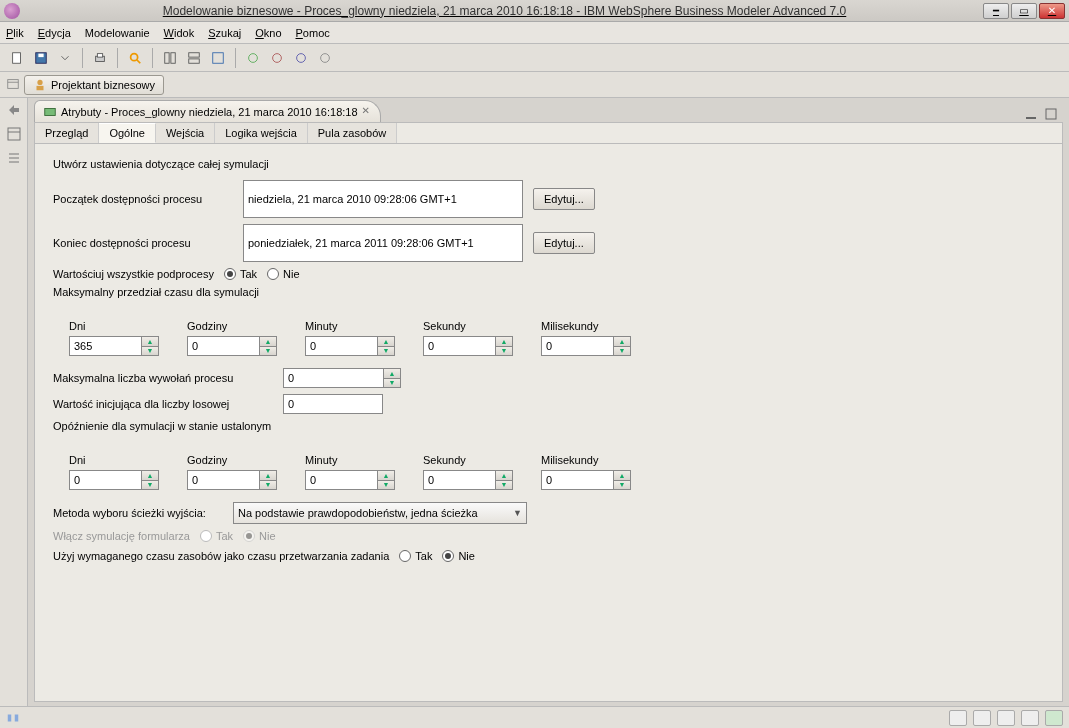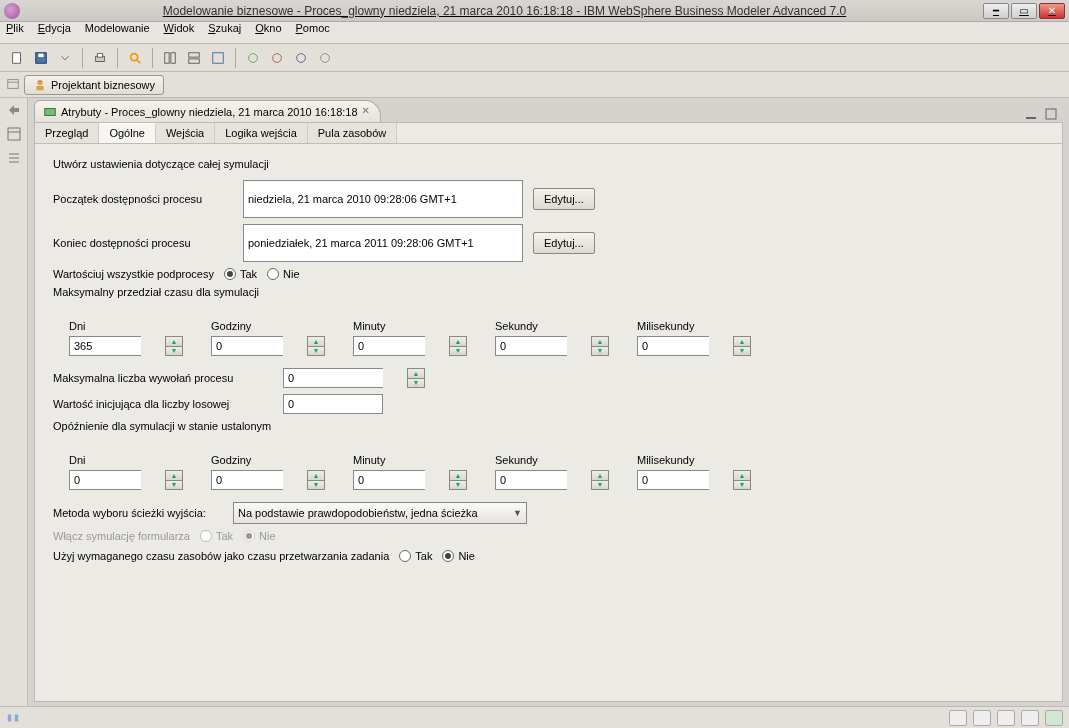--- a/index.html
+++ b/index.html
@@ -7,21 +7,21 @@
 
 
 .titlebar { height: 22px; background: linear-gradient(#d9d6d1,#ccc9c4); display: flex; align-items: center; padding: 0 4px; border-bottom: 1px solid #aaa; text-decoration: underline; }
 .titlebar .app-icon { width: 16px; height: 16px; border-radius: 50%; background: radial-gradient(circle at 40% 40%, #d9a0d0, #a050a0); margin-right: 6px; }
 .titlebar .title { flex: 1; text-align: center; color: #333; font-size: 12px; }
 .titlebar .winbtns { display: flex; gap: 2px; }
 .titlebar .winbtn { width: 26px; height: 16px; background: linear-gradient(#eee,#cfcfcf); border: 1px solid #888; border-radius: 2px; display: flex; align-items: center; justify-content: center; font-size: 10px; cursor: pointer; }
 .titlebar .winbtn.close { background: linear-gradient(#e98,#c33); color: #fff; border-color: #833; }
 
 
-.menubar { height: 22px; background: #e8e5e0; display: flex; padding: 0 6px; gap: 14px; border-bottom: 1px solid #bbb; }
+.menubar { height: 22px; background: #e8e5e0; display: flex; align-items: center; padding: 0 6px; gap: 14px; border-bottom: 1px solid #bbb; }
 .menubar span { cursor: pointer; }
 .menubar span u { text-decoration: underline; }
 
 
 .toolbar { height: 28px; background: #e3e0da; display: flex; align-items: center; padding: 0 6px; gap: 2px; border-bottom: 1px solid #bbb; }
 .toolbar .tbtn { width: 22px; height: 22px; border: 1px solid transparent; border-radius: 2px; display: flex; align-items: center; justify-content: center; cursor: pointer; }
 .toolbar .sep { width: 1px; height: 20px; background: #aaa; margin: 0 4px; }
 
 
 .persp-row { height: 26px; background: #e3e0da; display: flex; align-items: center; padding: 0 6px; gap: 4px; border-bottom: 1px solid #bbb; }
@@ -60,21 +60,21 @@
 .radio { width: 12px; height: 12px; border: 1px solid #666; border-radius: 50%; background: #fff; display: inline-flex; align-items: center; justify-content: center; }
 .radio.sel::after { content: ""; width: 6px; height: 6px; border-radius: 50%; background: #444; }
 .radio-label { display: flex; align-items: center; gap: 4px; cursor: pointer; }
 .radio-label.disabled { color: #999; }
 .radio-label.disabled .radio { border-color: #bbb; }
 
 
 .spinner-row { display: flex; gap: 28px; margin: 22px 0 4px 16px; }
 .spinner-col { display: flex; flex-direction: column; gap: 2px; }
 .spinner-col .sp-label { margin-bottom: 2px; }
-.spinner { display: flex; height: 20px; gap: 24px; }
+.spinner { display: flex; height: 20px; }
 .spinner input { width: 72px; height: 20px; border: 1px solid #888; border-right: none; padding: 0 4px; background: #fff; }
 .spinner .arrows { width: 18px; display: flex; flex-direction: column; border: 1px solid #888; }
 .spinner .arrows div { flex: 1; background: linear-gradient(#f0ede7,#d8d5cf); display: flex; align-items: center; justify-content: center; font-size: 7px; cursor: pointer; line-height: 1; color:#1a6; }
 .spinner .arrows div:first-child { border-bottom: 1px solid #888; }
 
 .numfield { height: 20px; width: 100px; border: 1px solid #888; background: #fff; padding: 0 4px; display: flex; align-items: center; }
 
 
 .select { height: 22px; width: 294px; border: 1px solid #888; background: linear-gradient(#fafafa,#e6e3dd); display: flex; align-items: center; padding: 0 4px; justify-content: space-between; cursor: pointer; }
 .select .caret { font-size: 9px; color: #555; }

